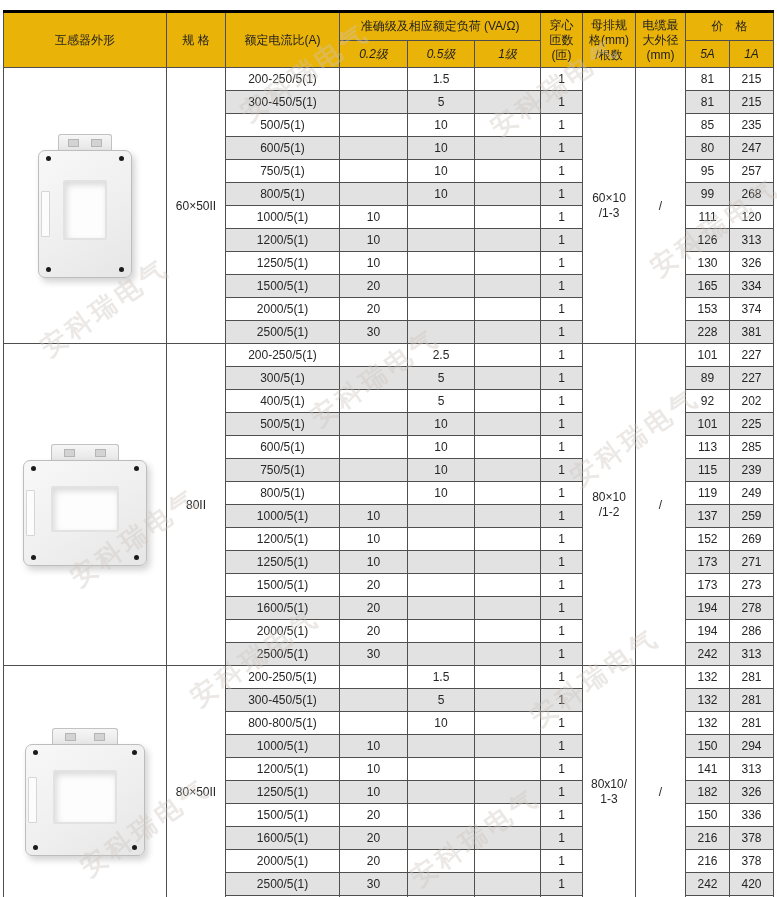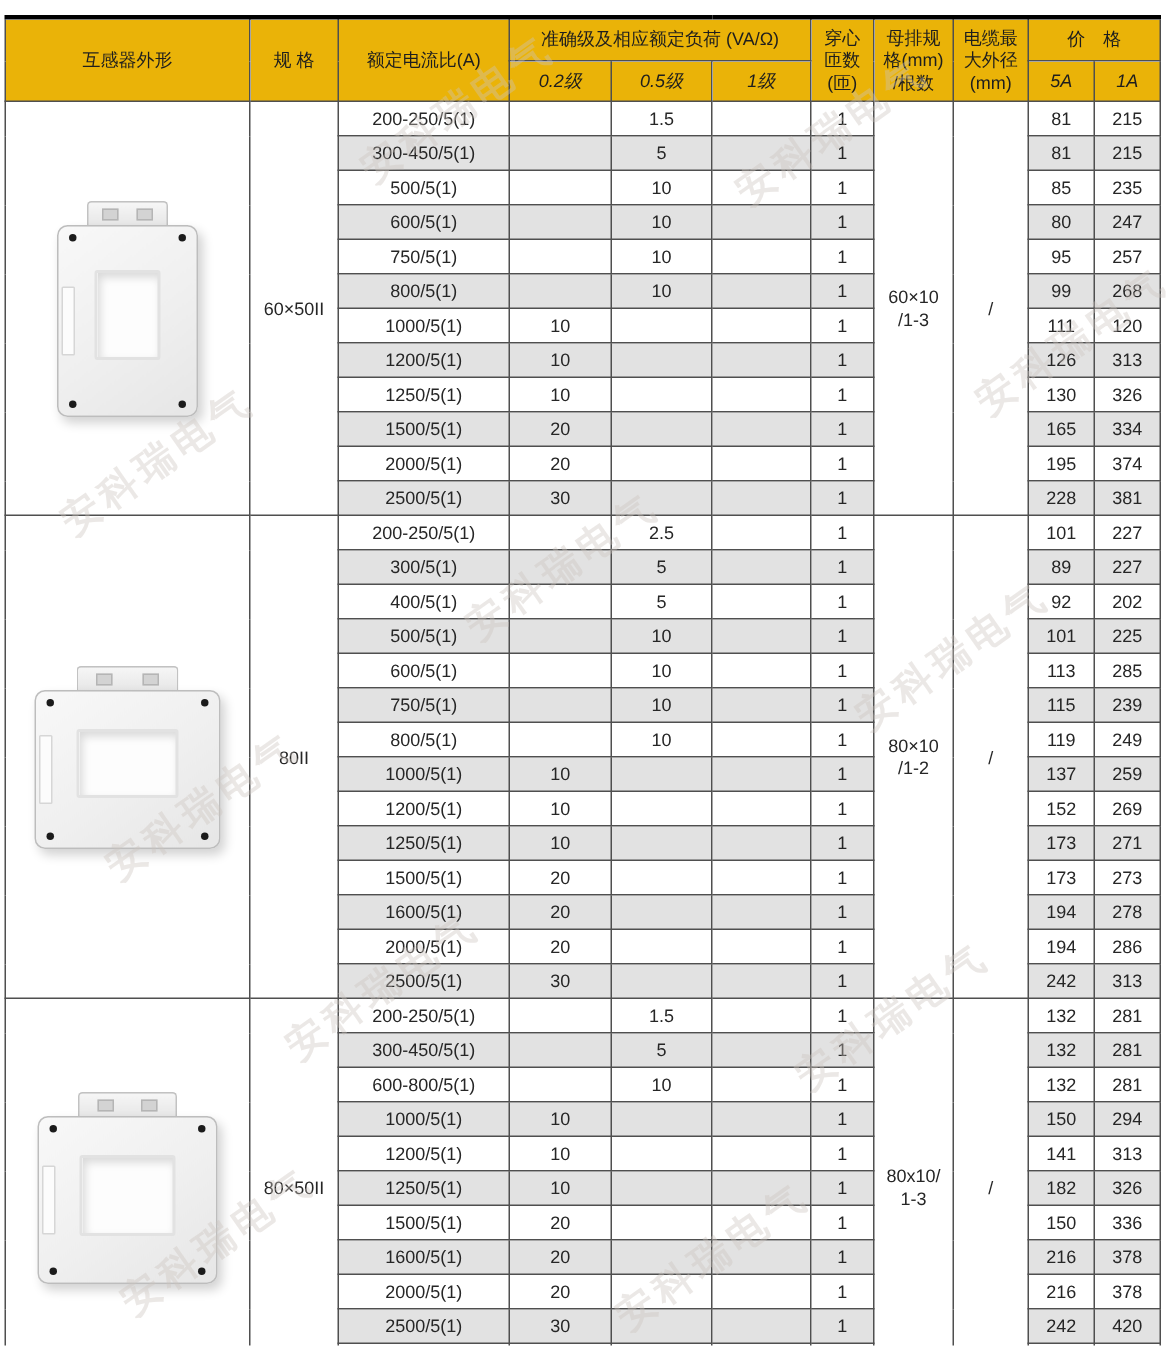--- a/index.html
+++ b/index.html
@@ -233,21 +233,21 @@
         <td class="s">1</td>
         <td class="s">165</td>
         <td class="s">334</td>
       </tr>
       <tr>
         <td class="s">2000/5(1)</td>
         <td class="s">20</td>
         <td class="s"></td>
         <td class="s"></td>
         <td class="s">1</td>
-        <td class="s">195</td>
+        <td class="s">153</td>
         <td class="s">374</td>
       </tr>
       <tr class="alt">
         <td class="s">2500/5(1)</td>
         <td class="s">30</td>
         <td class="s"></td>
         <td class="s"></td>
         <td class="s">1</td>
         <td class="s">228</td>
         <td class="s">381</td>
@@ -424,21 +424,21 @@
       <tr class="alt">
         <td class="s">300-450/5(1)</td>
         <td class="s"></td>
         <td class="s">5</td>
         <td class="s"></td>
         <td class="s">1</td>
         <td class="s">132</td>
         <td class="s">281</td>
       </tr>
       <tr>
-        <td class="s">600-800/5(1)</td>
+        <td class="s">800-800/5(1)</td>
         <td class="s"></td>
         <td class="s">10</td>
         <td class="s"></td>
         <td class="s">1</td>
         <td class="s">132</td>
         <td class="s">281</td>
       </tr>
       <tr class="alt">
         <td class="s">1000/5(1)</td>
         <td class="s">10</td>

